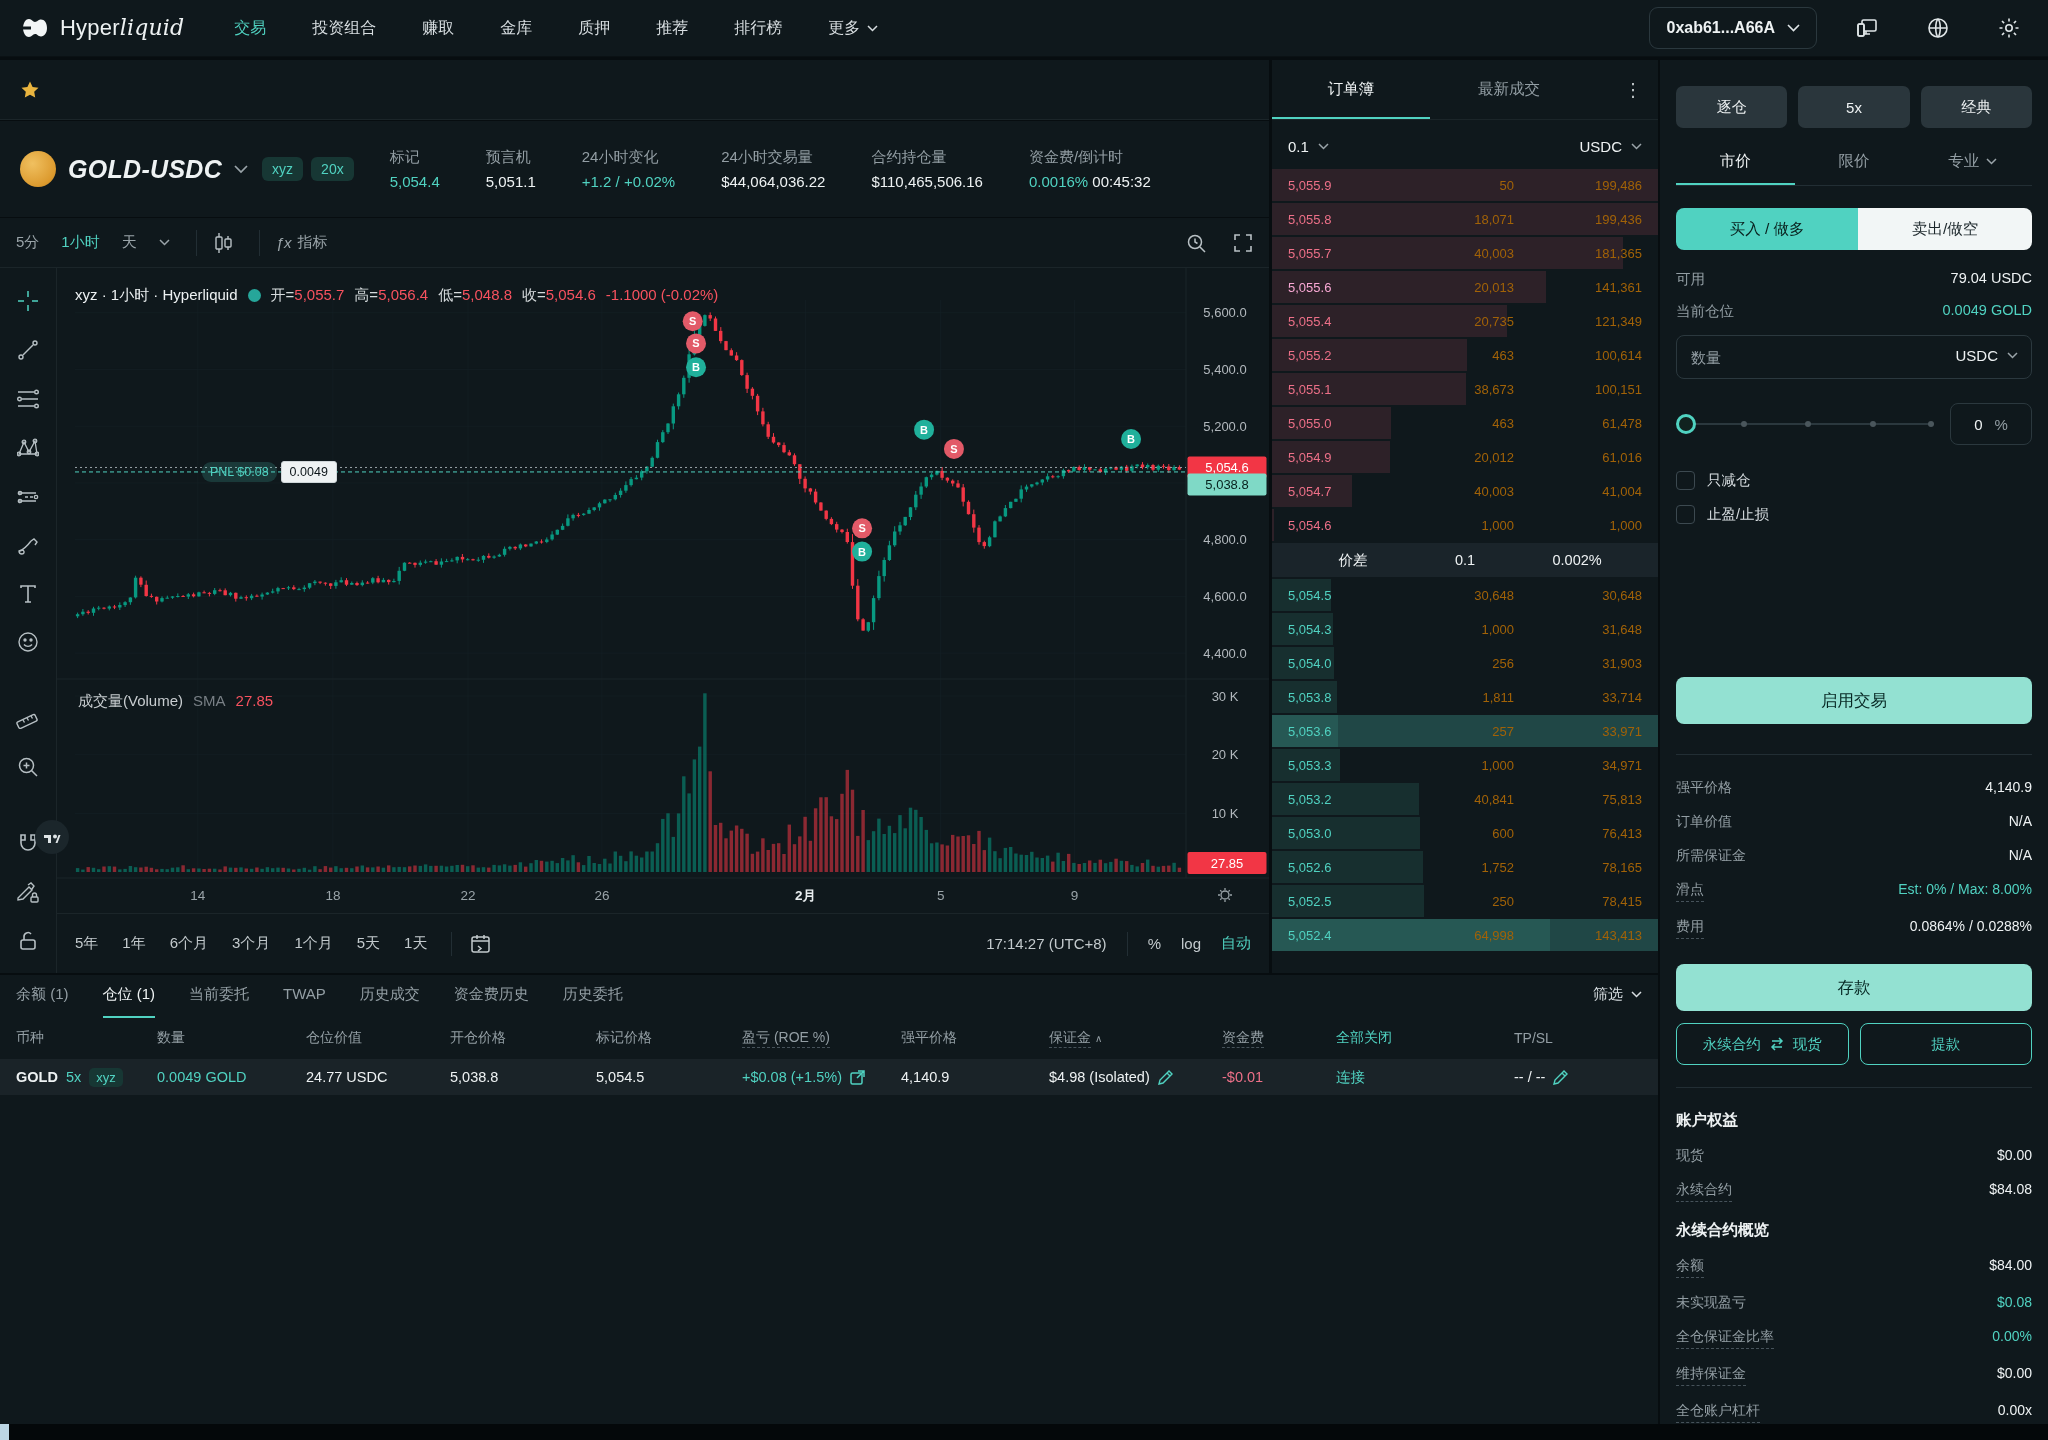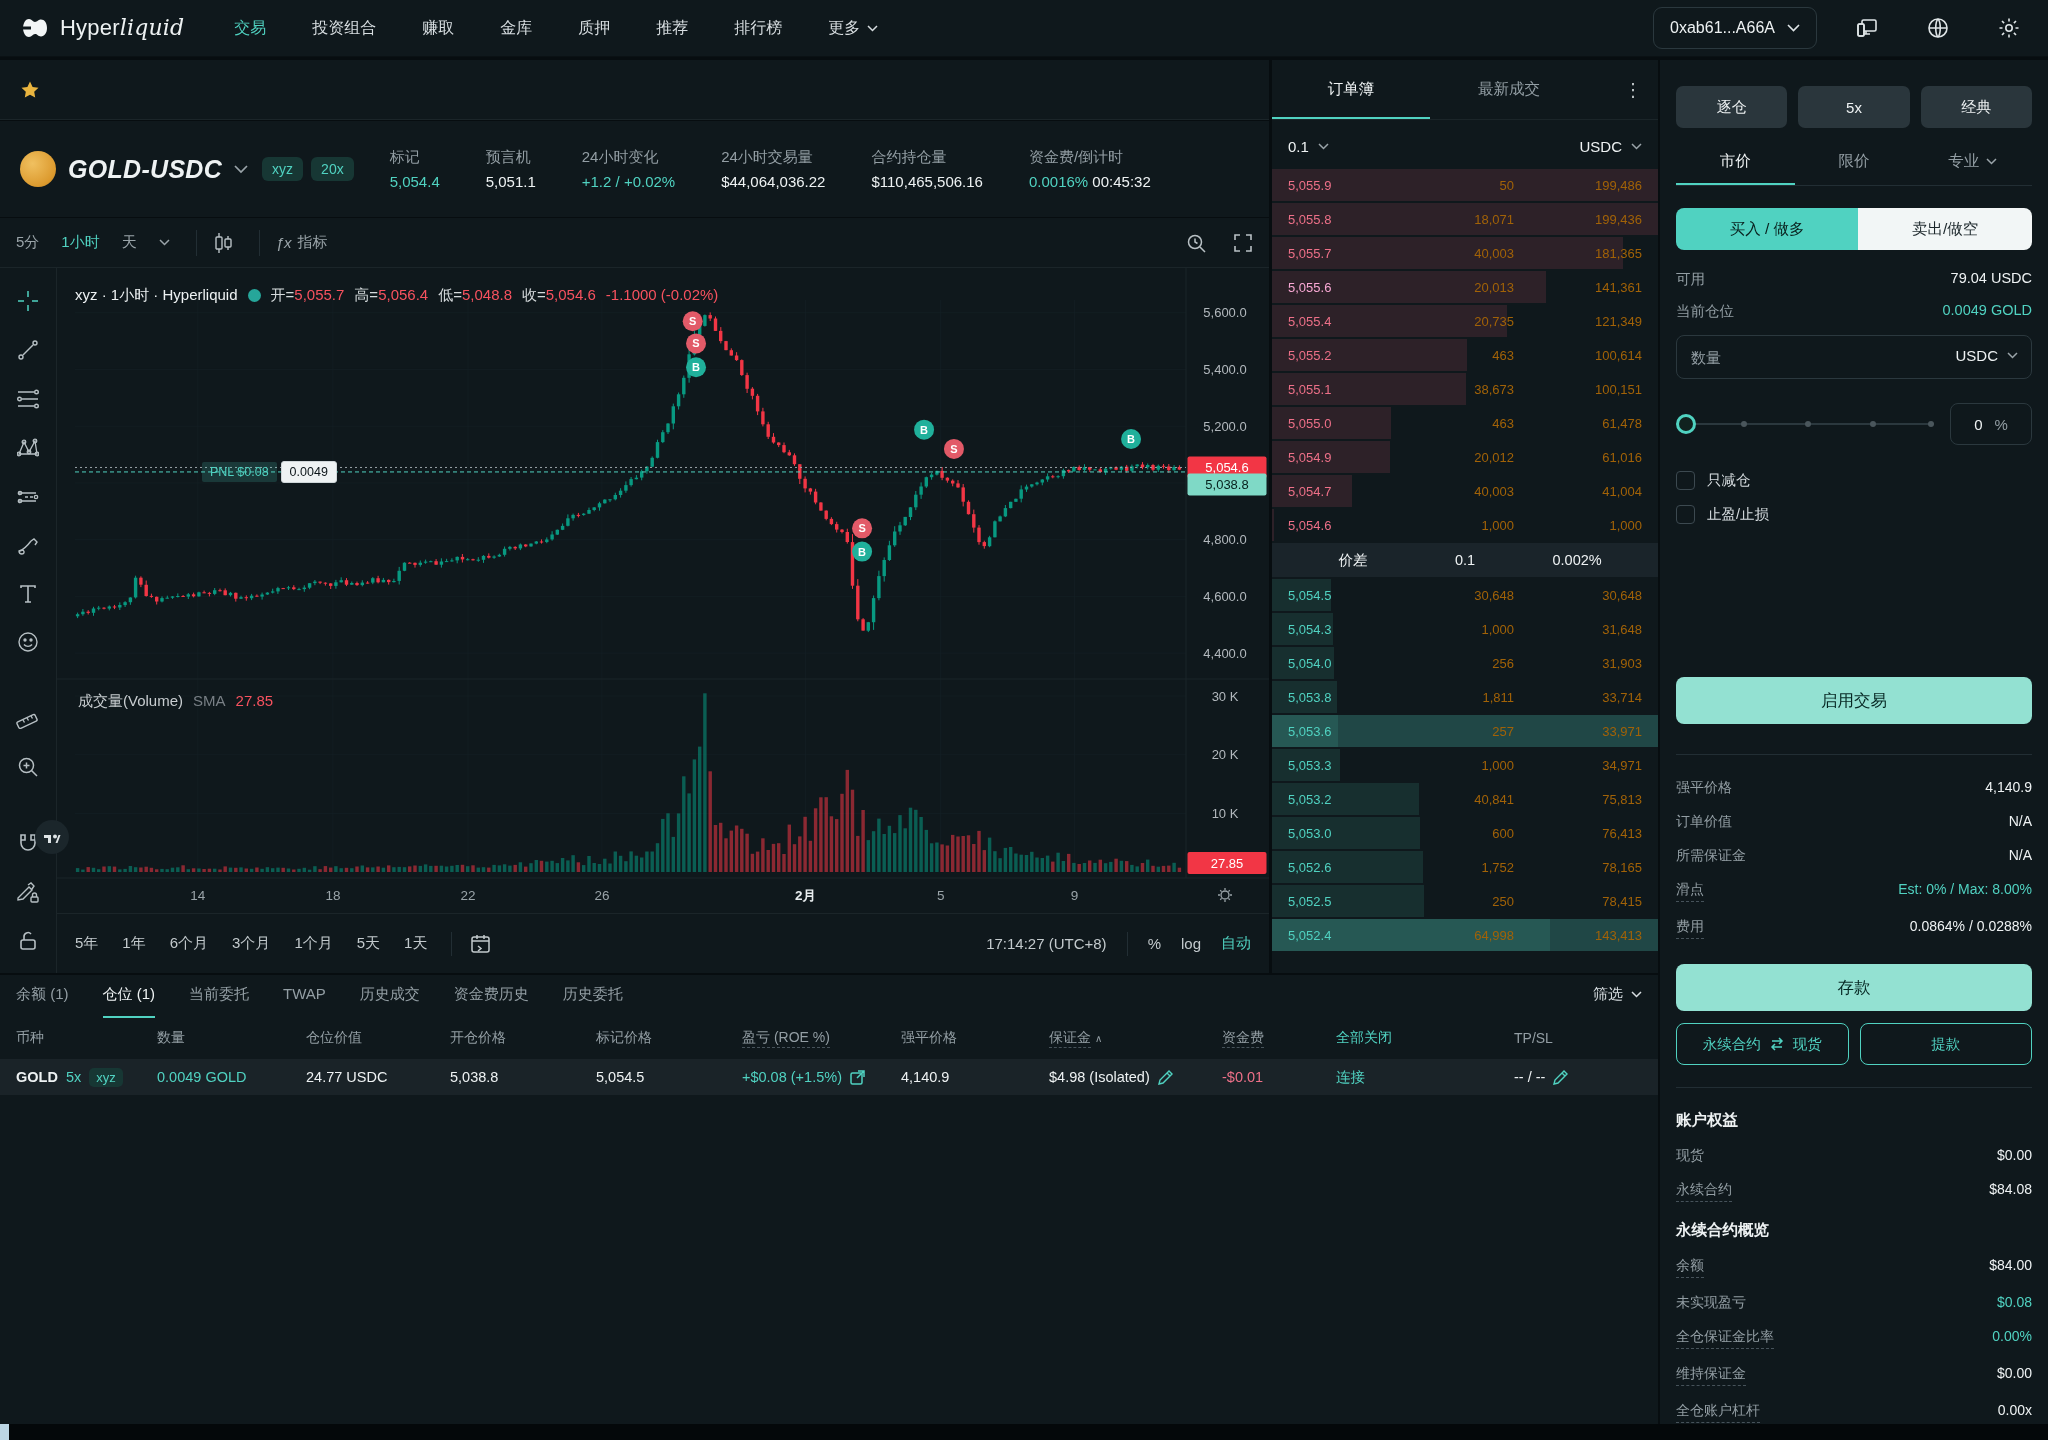--- a/index.html
+++ b/index.html
@@ -13,21 +13,21 @@
   svg.ic { display:block; }
 
   
   #navbar { left:0; top:0; width:2048px; height:57px; background:#0f181c; display:flex; align-items:center; border-bottom:1px solid #0a1114; }
   .brand { display:flex; align-items:center; gap:10px; margin-left:20px; }
   .brand-word { font-size:22px; letter-spacing:.2px; }
   .brand-word .it { font-family:"DejaVu Serif","Liberation Serif",serif; font-style:italic; }
   #nav-items { display:flex; align-items:center; gap:46px; margin-left:50px; }
   .nav-item { font-size:16px; color:#d7dde0; cursor:pointer; display:flex; align-items:center; gap:7px; }
   .nav-item.active { color:#50d2c1; }
-  .nav-right { margin-left:auto; display:flex; align-items:center; gap:29px; margin-right:18px; }
+  .nav-right { margin-left:auto; display:flex; align-items:center; gap:29px; margin-right:18px;font-weight:bold; }
   .wallet-btn { border:1px solid #2b383e; border-radius:9px; height:42px; padding:0 16px; display:flex; align-items:center; gap:12px; font-size:16px; }
   .icon-btn { width:42px; height:42px; border-radius:9px; display:flex; align-items:center; justify-content:center; color:#dfe5e7; }
 
   
   #fav-bar { left:0; top:60px; width:1269px; height:60px; border-bottom:1px solid #1b2529; display:flex; align-items:center; padding-left:20px; }
   #coin-header { left:0; top:121px; width:1269px; height:96px; display:flex; align-items:center; padding-left:20px; }
   .coin-icon { width:36px; height:36px; border-radius:50%; background:radial-gradient(circle at 35% 35%, #f0c060, #dc9a2e 70%, #b87d1f); margin-right:12px; }
   .coin-sym { font-size:25px; font-weight:bold; letter-spacing:.3px;font-style:italic; }
   .coin-chev { margin:0 14px 0 12px; color:#9aa4a9; }
   .coin-badge { background:#173734; color:#50d2c1; font-size:14px; padding:4px 10px; border-radius:6px; margin-right:8px; }
@@ -49,21 +49,21 @@
   #chart-svg-wrap { position:absolute; left:57px; top:0; width:1212px; height:645px; }
   #chart-legend { position:absolute; left:75px; top:18px; display:flex; align-items:center; gap:10px; font-size:15px; z-index:3; }
   .legend-dot { width:13px; height:13px; border-radius:50%; background:#26a69a; display:inline-block; }
   .ohlc { display:flex; gap:10px; font-size:15px; }
   .ohlc .k { color:#d5dadc; }
   .ohlc .v, .ohlc .chg { color:#f7525f; }
   #vol-legend { position:absolute; left:78px; top:424px; display:flex; gap:10px; font-size:15px; z-index:3; }
   #vol-legend .t1 { color:#c8cdd0; } #vol-legend .t2 { color:#787f85; } #vol-legend .t3 { color:#f7525f; }
   #tv-logo { position:absolute; left:35px; top:552px; width:34px; height:34px; border-radius:50%; background:#1b262b; color:#dfe5e7; display:flex; align-items:center; justify-content:center; z-index:3; }
   #pnl-marker { position:absolute; z-index:4; display:flex; align-items:center; height:22px; }
-  #pnl-label { background:rgba(80,210,193,.18); color:#50d2c1; font-size:12.5px; padding:3px 8px; border-radius:2px; }
+  #pnl-label { background:rgba(80,210,193,.18); color:#50d2c1; font-size:12.5px; padding:3px 8px; border-radius:9px; }
   #pnl-size { background:#eef2f3; color:#0b1418; font-size:12.5px; padding:3px 8px; border-radius:3px; margin-left:4px; border:1px solid #cfd6d9; }
   #chart-bottom-bar { position:absolute; left:57px; top:645px; width:1212px; height:60px; border-top:1px solid #1b2529; display:flex; align-items:center; padding:0 18px; }
   .range-btn { font-size:15px; color:#c3cacd; margin-right:24px; cursor:pointer; }
   .cb-div { width:1px; height:24px; background:#222e34; margin:0 18px 0 0; }
   .cbb-right { margin-left:auto; display:flex; align-items:center; gap:20px; color:#c3cacd; font-size:15px; }
 
   
   #orderbook { left:1272px; top:60px; width:386px; height:913px; }
   #ob-tabs { height:60px; display:flex; align-items:center; border-bottom:1px solid #1b2529; position:relative; }
   .ob-tab { width:158px; text-align:center; font-size:15.5px; color:#939ea4; cursor:pointer; height:100%; display:flex; align-items:center; justify-content:center; }

